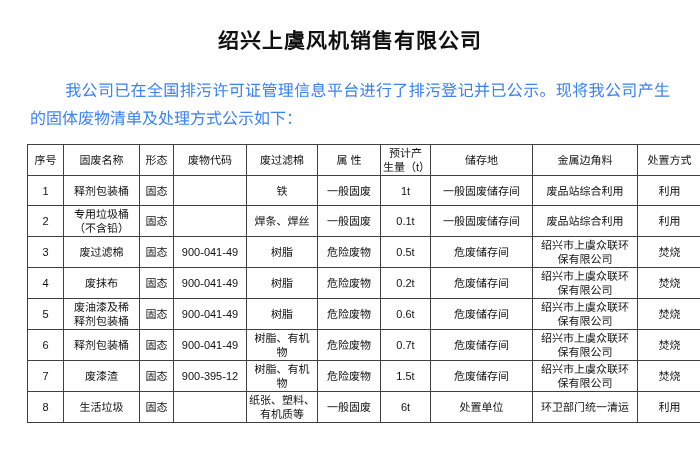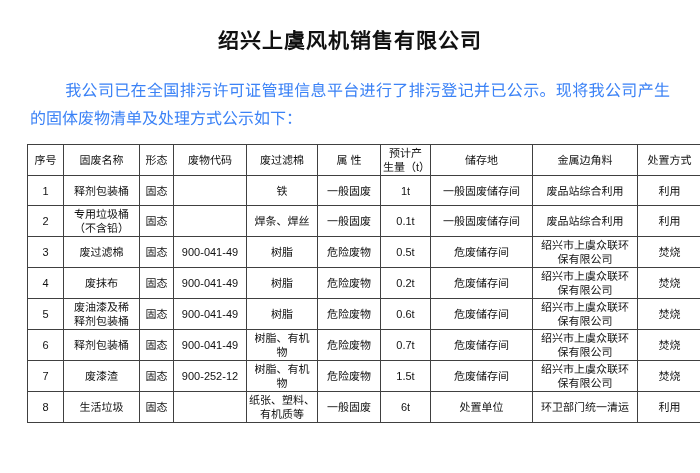--- a/index.html
+++ b/index.html
@@ -163,21 +163,21 @@
           <td>0.7t</td>
           <td>危废储存间</td>
           <td>绍兴市上虞众联环
 保有限公司</td>
           <td>焚烧</td>
         </tr>
         <tr>
           <td>7</td>
           <td>废漆渣</td>
           <td>固态</td>
-          <td>900-252-12</td>
+          <td>900-395-12</td>
           <td>树脂、有机
 物</td>
           <td>危险废物</td>
           <td>1.5t</td>
           <td>危废储存间</td>
           <td>绍兴市上虞众联环
 保有限公司</td>
           <td>焚烧</td>
         </tr>
         <tr>

